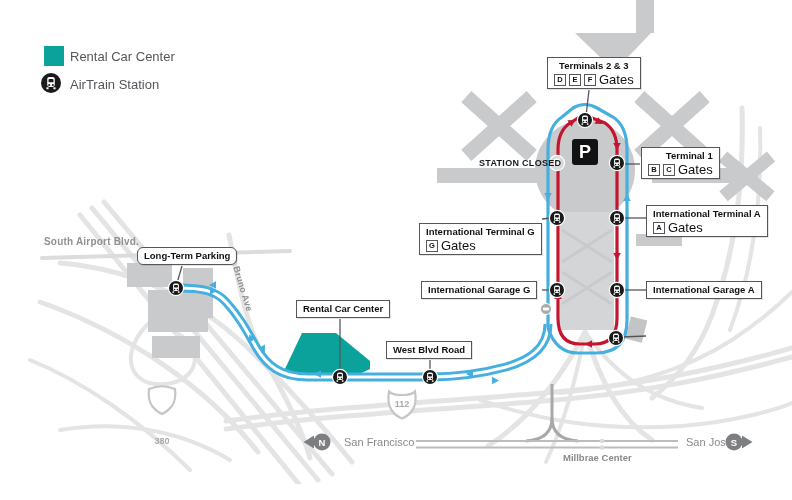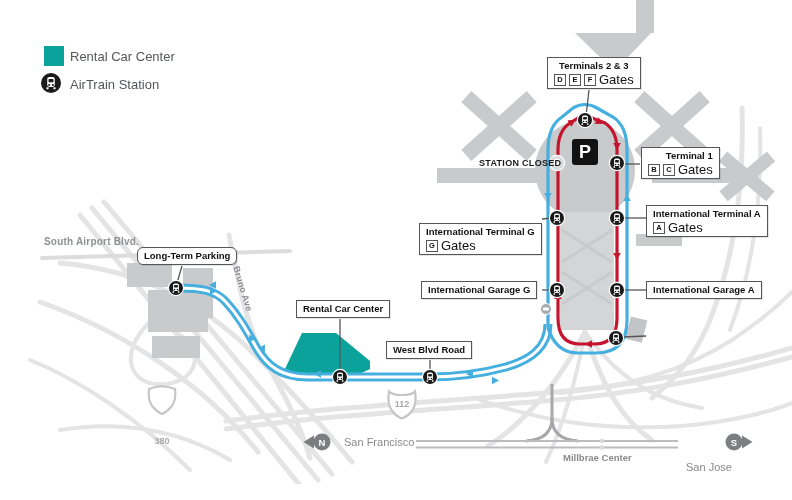--- a/index.html
+++ b/index.html
@@ -231,21 +231,21 @@
       </svg>
   </div>
   <div class="ov legend-text" style="left:70px;top:77px;">AirTrain Station</div>
 
   <div class="ov gray-road-text" style="left:44px;top:236px;">South Airport Blvd.</div>
   <div class="ov gray-road-text rotated" style="left:235px;top:246px;">San Bruno Ave</div>
   <div class="ov closed-text" style="left:479px;top:158px;">STATION CLOSED</div>
   <div class="ov p-sign" style="left:572px;top:139px;">P</div>
   <div class="ov millbrae-text" style="left:563px;top:452px;">Millbrae Center</div>
   <div class="ov dir-text" style="left:344px;top:436px;">San Francisco</div>
-  <div class="ov dir-text" style="left:686px;top:436px;margin-top:25px;">San Jose</div>
+  <div class="ov dir-text" style="left:686px;top:436px;">San Jose</div>
   <div class="ov badge-letter" style="left:314px;top:437px;">N</div>
   <div class="ov badge-letter" style="left:726px;top:437px;">S</div>
   <div class="ov shield-num" style="left:148px;top:395px;margin-top:41px;">380</div>
   <div class="ov shield-num" style="left:388px;top:399px;">112</div>
 
   <div class="map-label" style="left:137px;top:247px;border-radius:6px;">Long-Term Parking</div>
 
   <div class="map-label" style="left:296px;top:300px;">Rental Car Center</div>
 
   <div class="map-label" style="left:386px;top:341px;">West Blvd Road</div>

